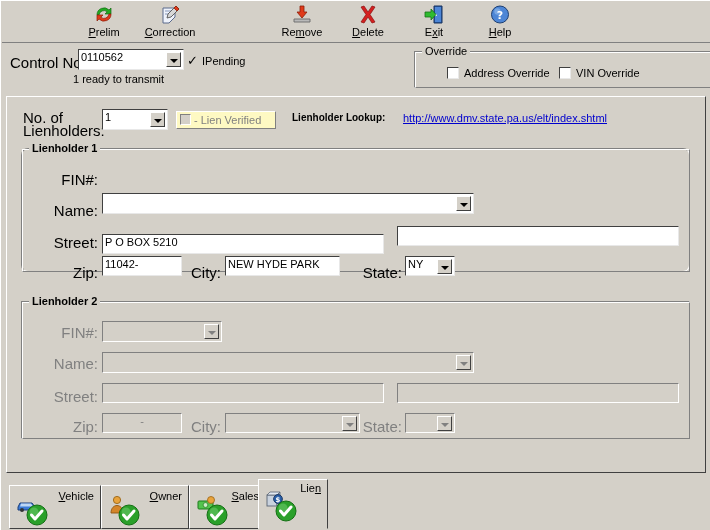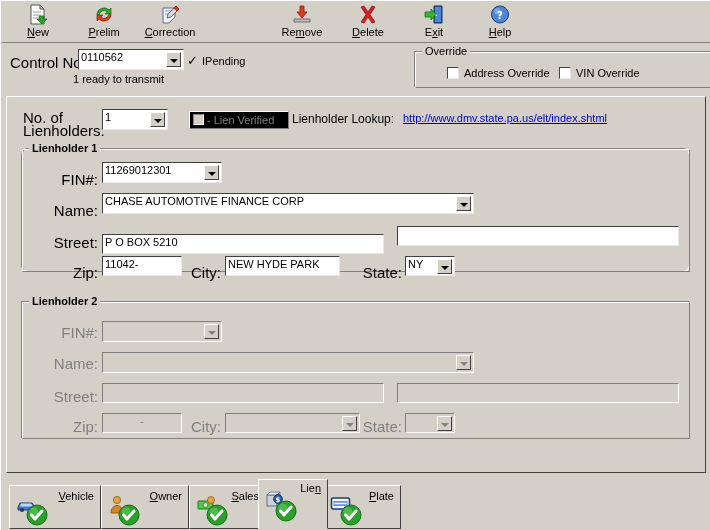--- a/index.html
+++ b/index.html
@@ -177,47 +177,46 @@
     font-size: 15px;
     line-height: 13px;
     text-align: right;
   }
   .lbl.dis { color: #808080; }
 
   .lienverify {
     position: absolute;
     left: 175px; top: 110px;
     width: 100px; height: 18px;
-    background: #000000;
+    background: #fef9c3;
     border: 1px solid;
     border-color: #fff #808080 #808080 #fff;
     box-sizing: border-box;
     font-size: 11px;
     color: #808080;
     line-height: 16px;
     padding-left: 3px;
     white-space: nowrap;
-    margin-left: 13px;
   }
   .lienverify .box {
     display: inline-block;
     width: 11px; height: 11px;
     background: #d4d0c8;
     border: 1px solid;
     border-color: #808080 #fff #fff #808080;
     box-sizing: border-box;
     vertical-align: -1px;
     margin-right: 3px;
   }
 
   .lookup-label {
     position: absolute;
     left: 291px; top: 111px;
-    font-weight: normal;
-    font-size: 12px;
+    font-weight: bold;
+    font-size: 10px;
   }
   .lookup-link {
     position: absolute;
     left: 402px; top: 111px;
     font-size: 11px;
     color: #0000cd;
     text-decoration: underline;
     cursor: pointer;
   }
 
@@ -263,31 +262,20 @@
   .tab.active .ticon { top: 10px; }
   .tab.active .check { top: 20px; }
 </style>
 </head>
 <body>
 
 <div class="app">
 
   <div class="toolbar">
 
-    <div class="tb-btn" style="left:0px">
-      <span class="tb-ico">
-        <svg width="22" height="21" viewBox="0 0 22 21">
-          <path d="M4 1 h9 l4 4 v15 h-13 z" fill="#fff" stroke="#555" stroke-width="1"></path>
-          <path d="M13 1 v4 h4 z" fill="#d8d8d8" stroke="#555" stroke-width="1"></path>
-          <path d="M6 8 h8 M6 11 h8 M6 14 h6" stroke="#999" stroke-width="1"></path>
-          <path d="M12 12 h5 v3 h3 l-5 5 l-5 -5 h3 z" fill="#29a329" stroke="#1a6b1a" stroke-width="0.8"></path>
-        </svg>
-      </span>
-      <span class="tb-lbl"><u>N</u>ew</span>
-    </div>
 
     <div class="tb-btn" style="left:66px">
       <span class="tb-ico">
         <svg width="22" height="21" viewBox="0 0 22 21">
           <path d="M4 11 a7 7 0 0 1 12 -5 l2 -2 v6 h-6 l2.2 -2.2 a5 5 0 0 0 -8.2 3.2 z" fill="#22aa22" stroke="#146b14" stroke-width="0.7"></path>
           <path d="M18 10 a7 7 0 0 1 -12 5 l-2 2 v-6 h6 l-2.2 2.2 a5 5 0 0 0 8.2 -3.2 z" fill="#e03a1a" stroke="#8a1e08" stroke-width="0.7"></path>
         </svg>
       </span>
       <span class="tb-lbl"><u>P</u>relim</span>
     </div>
@@ -389,28 +377,23 @@
 
   <span class="lookup-label">Lienholder Lookup:</span>
   <span class="lookup-link">http://www.dmv.state.pa.us/elt/index.shtml</span>
 
   <div class="group" style="left:20px; top:147px; width:669px; height:124px;border-radius:7px;">
     <span class="legend bold">Lienholder 1</span>
     <span class="inner-border"></span>
   </div>
 
   <span class="lbl" style="left:40px; top:172px; width:57px;">FIN#:</span>
-  <div class="combo" style="left:101px; top:161px; width:120px; height:21px;">
-    <span>11269012301</span>
-    <span class="combo-arrow"></span>
-  </div>
 
   <span class="lbl" style="left:40px; top:203px; width:57px;">Name:</span>
   <div class="combo" style="left:101px; top:192px; width:372px; height:21px;">
-    <span>CHASE AUTOMOTIVE FINANCE CORP</span>
     <span class="combo-arrow"></span>
   </div>
 
   <span class="lbl" style="left:40px; top:235px; width:57px;">Street:</span>
   <div class="txt" style="left:101px; top:216px; width:282px; height:20px;margin-top:17px;">
     <span>P O BOX 5210</span>
   </div>
   <div class="txt" style="left:396px; top:225px; width:282px; height:20px;">
     <span></span>
   </div>
@@ -542,32 +525,15 @@
       </span>
       <span class="check">
         <svg width="22" height="22" viewBox="0 0 22 22">
           <circle cx="11" cy="11" r="10" fill="#2aa02a" stroke="#147014" stroke-width="1"></circle>
           <circle cx="8" cy="8" r="4.5" fill="#7ed47e" opacity="0.45"></circle>
           <path d="M5.5 11 l3.5 4 l7 -8" stroke="#fff" stroke-width="3" fill="none" stroke-linecap="round" stroke-linejoin="round"></path>
         </svg>
       </span>
     </div>
 
-    <div class="tab" style="left:317px; width:78px;">
-      <span class="tlabel"><u>P</u>late</span>
-      <span class="ticon">
-        <svg width="22" height="22" viewBox="0 0 22 22">
-          <rect x="1.5" y="4" width="18" height="11" rx="1.5" fill="#f2f5fb" stroke="#1b3a78" stroke-width="1.6"></rect>
-          <rect x="3.5" y="7" width="14" height="5" fill="#4d86d6" opacity="0.85"></rect>
-          <path d="M4.5 9.5 h12" stroke="#ffffff" stroke-width="1.4"></path>
-        </svg>
-      </span>
-      <span class="check">
-        <svg width="22" height="22" viewBox="0 0 22 22">
-          <circle cx="11" cy="11" r="10" fill="#2aa02a" stroke="#147014" stroke-width="1"></circle>
-          <circle cx="8" cy="8" r="4.5" fill="#7ed47e" opacity="0.45"></circle>
-          <path d="M5.5 11 l3.5 4 l7 -8" stroke="#fff" stroke-width="3" fill="none" stroke-linecap="round" stroke-linejoin="round"></path>
-        </svg>
-      </span>
-    </div>
   </div>
 
 </div>
 
 </body></html>

